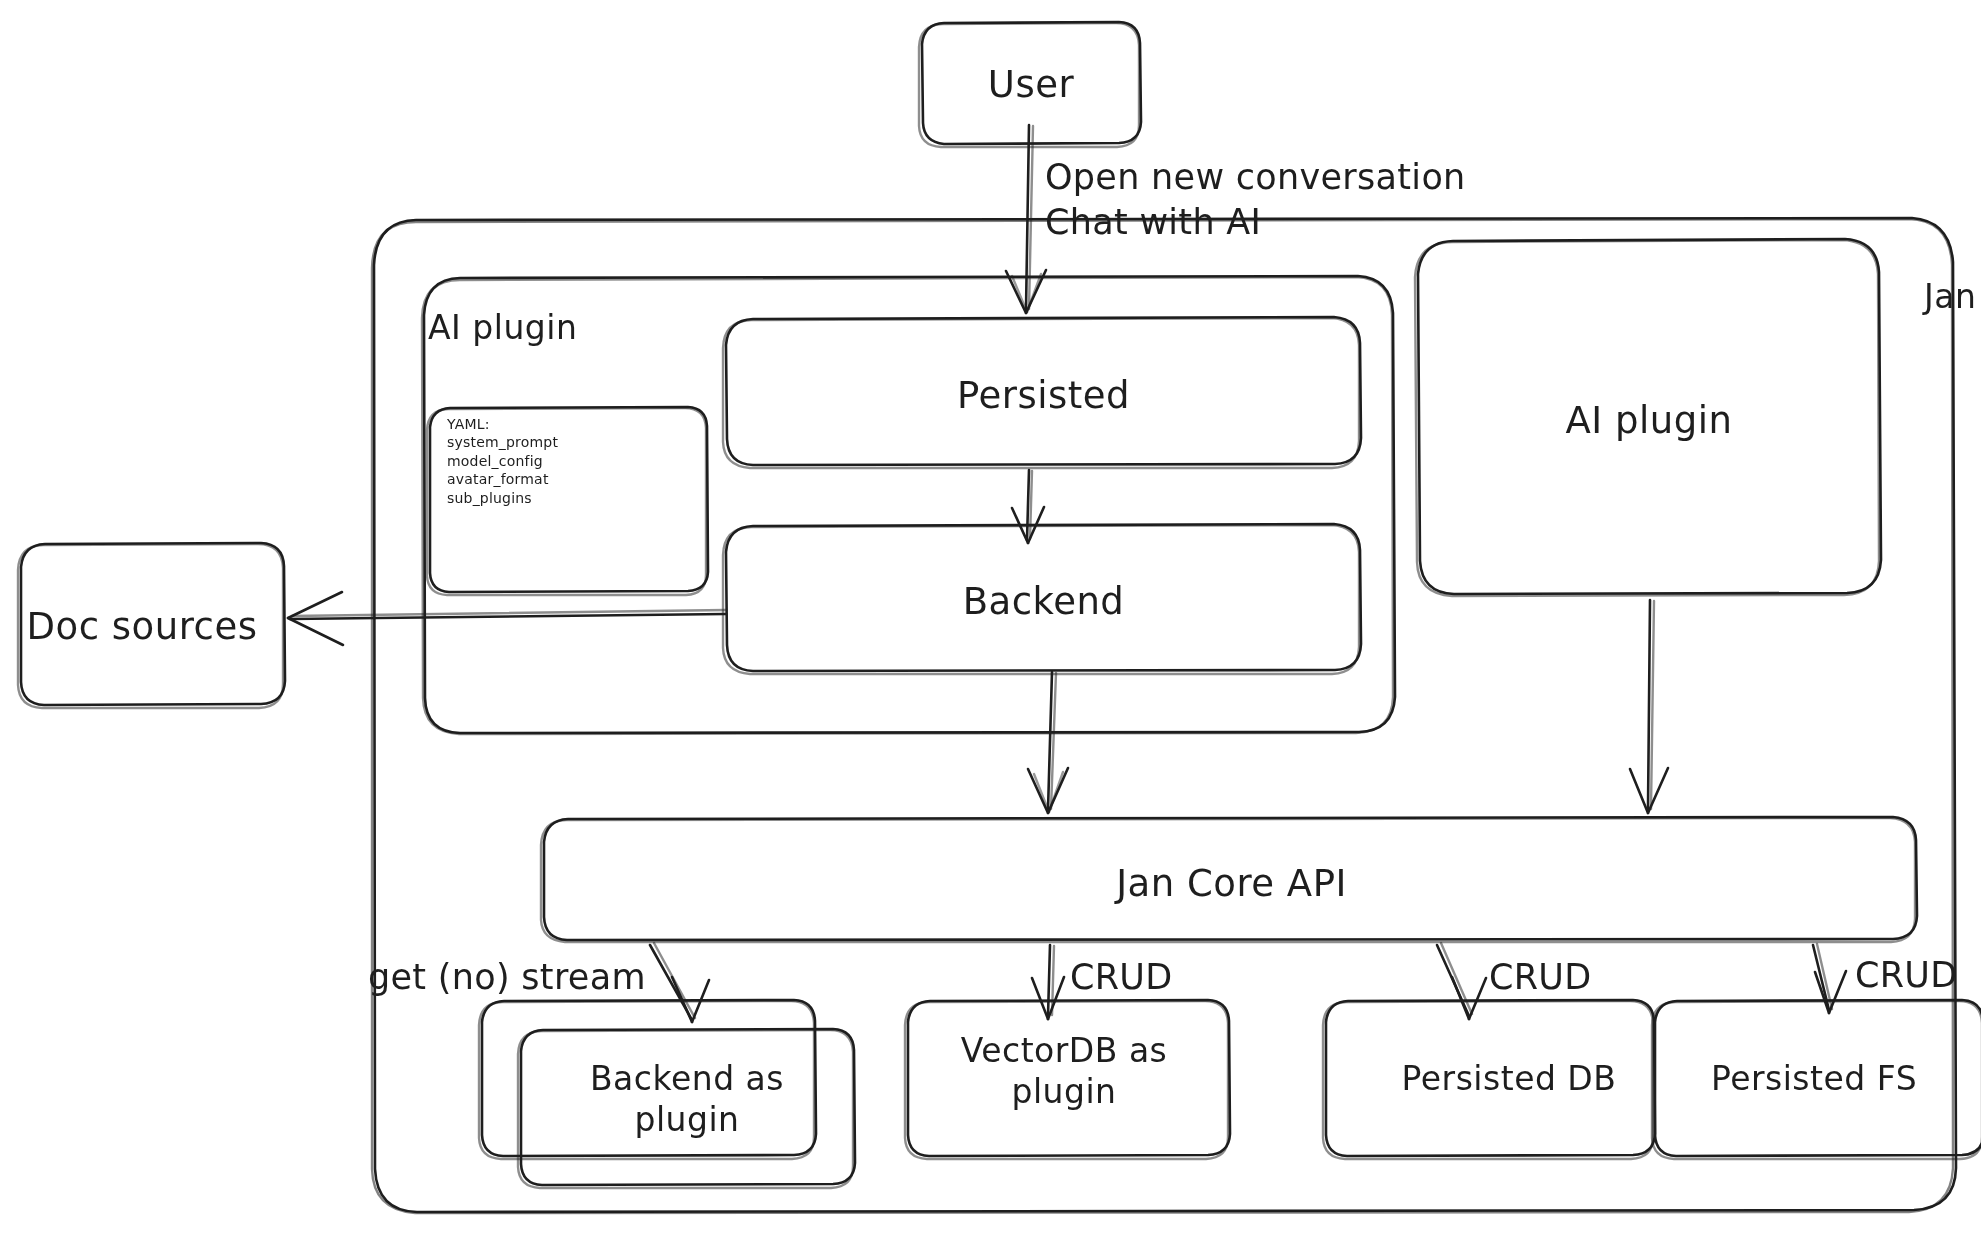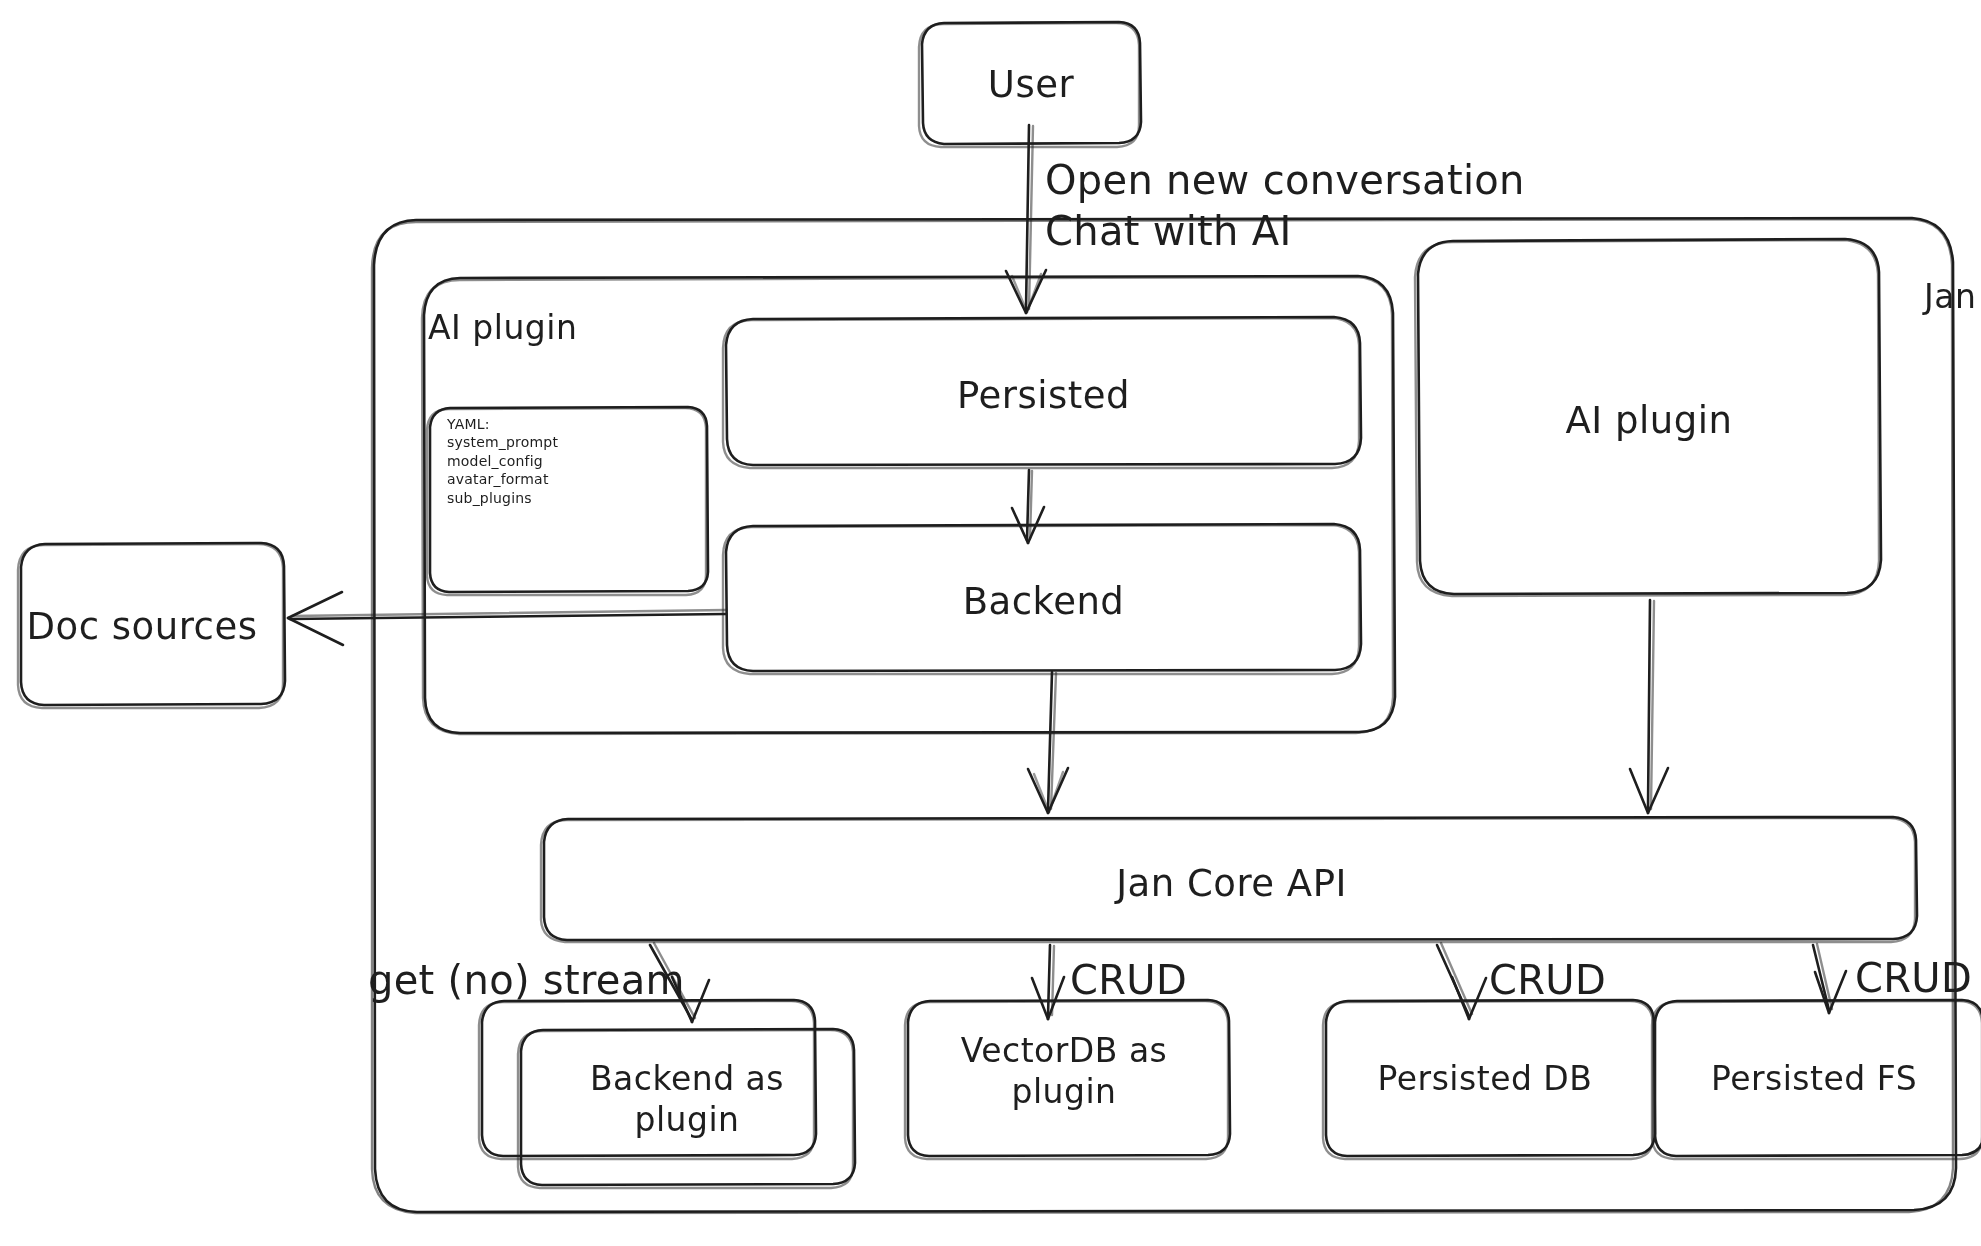--- a/index.html
+++ b/index.html
@@ -35,21 +35,21 @@
     pointer-events: none;
     letter-spacing: 0.5px;
   }
   .lbl-xl { font-size: 37px; }
   .lbl-md { font-size: 33px; }
   .lbl-sm { font-size: 14px; text-align: left; line-height: 1.32; letter-spacing: 0.2px; }
   .edge-label {
     position: absolute;
     color: #1e1e1e;
     font-family: "DejaVu Sans", sans-serif;
-    font-size: 40px;
+    font-size: 35px;
     white-space: pre;
     line-height: 1.28;
     text-align: left;
     pointer-events: none;
     letter-spacing: 0.3px;
   }
   .container-label {
     position: absolute;
     color: #1e1e1e;
     font-family: "DejaVu Sans", sans-serif;
@@ -243,17 +243,17 @@
   <div class="edge-label" style="left:1489px; top:955px;">CRUD</div>
 
   <div class="edge-label" style="left:1855px; top:953px;">CRUD</div>
 
   <div class="node-label lbl-md" style="left:527px; top:1058px; width:320px;">Backend as
 plugin</div>
 
   <div class="node-label lbl-md" style="left:908px; top:1030px; width:312px;">VectorDB as
 plugin</div>
 
-  <div class="node-label lbl-md" style="left:1326px; top:1058px; width:318px;">Persisted DB</div>
+  <div class="node-label lbl-md" style="left:1326px; top:1058px; width:318px;padding-left:24px;">Persisted DB</div>
 
   <div class="node-label lbl-md" style="left:1655px; top:1058px; width:318px;">Persisted FS</div>
 
 </div>
 
 </body></html>

